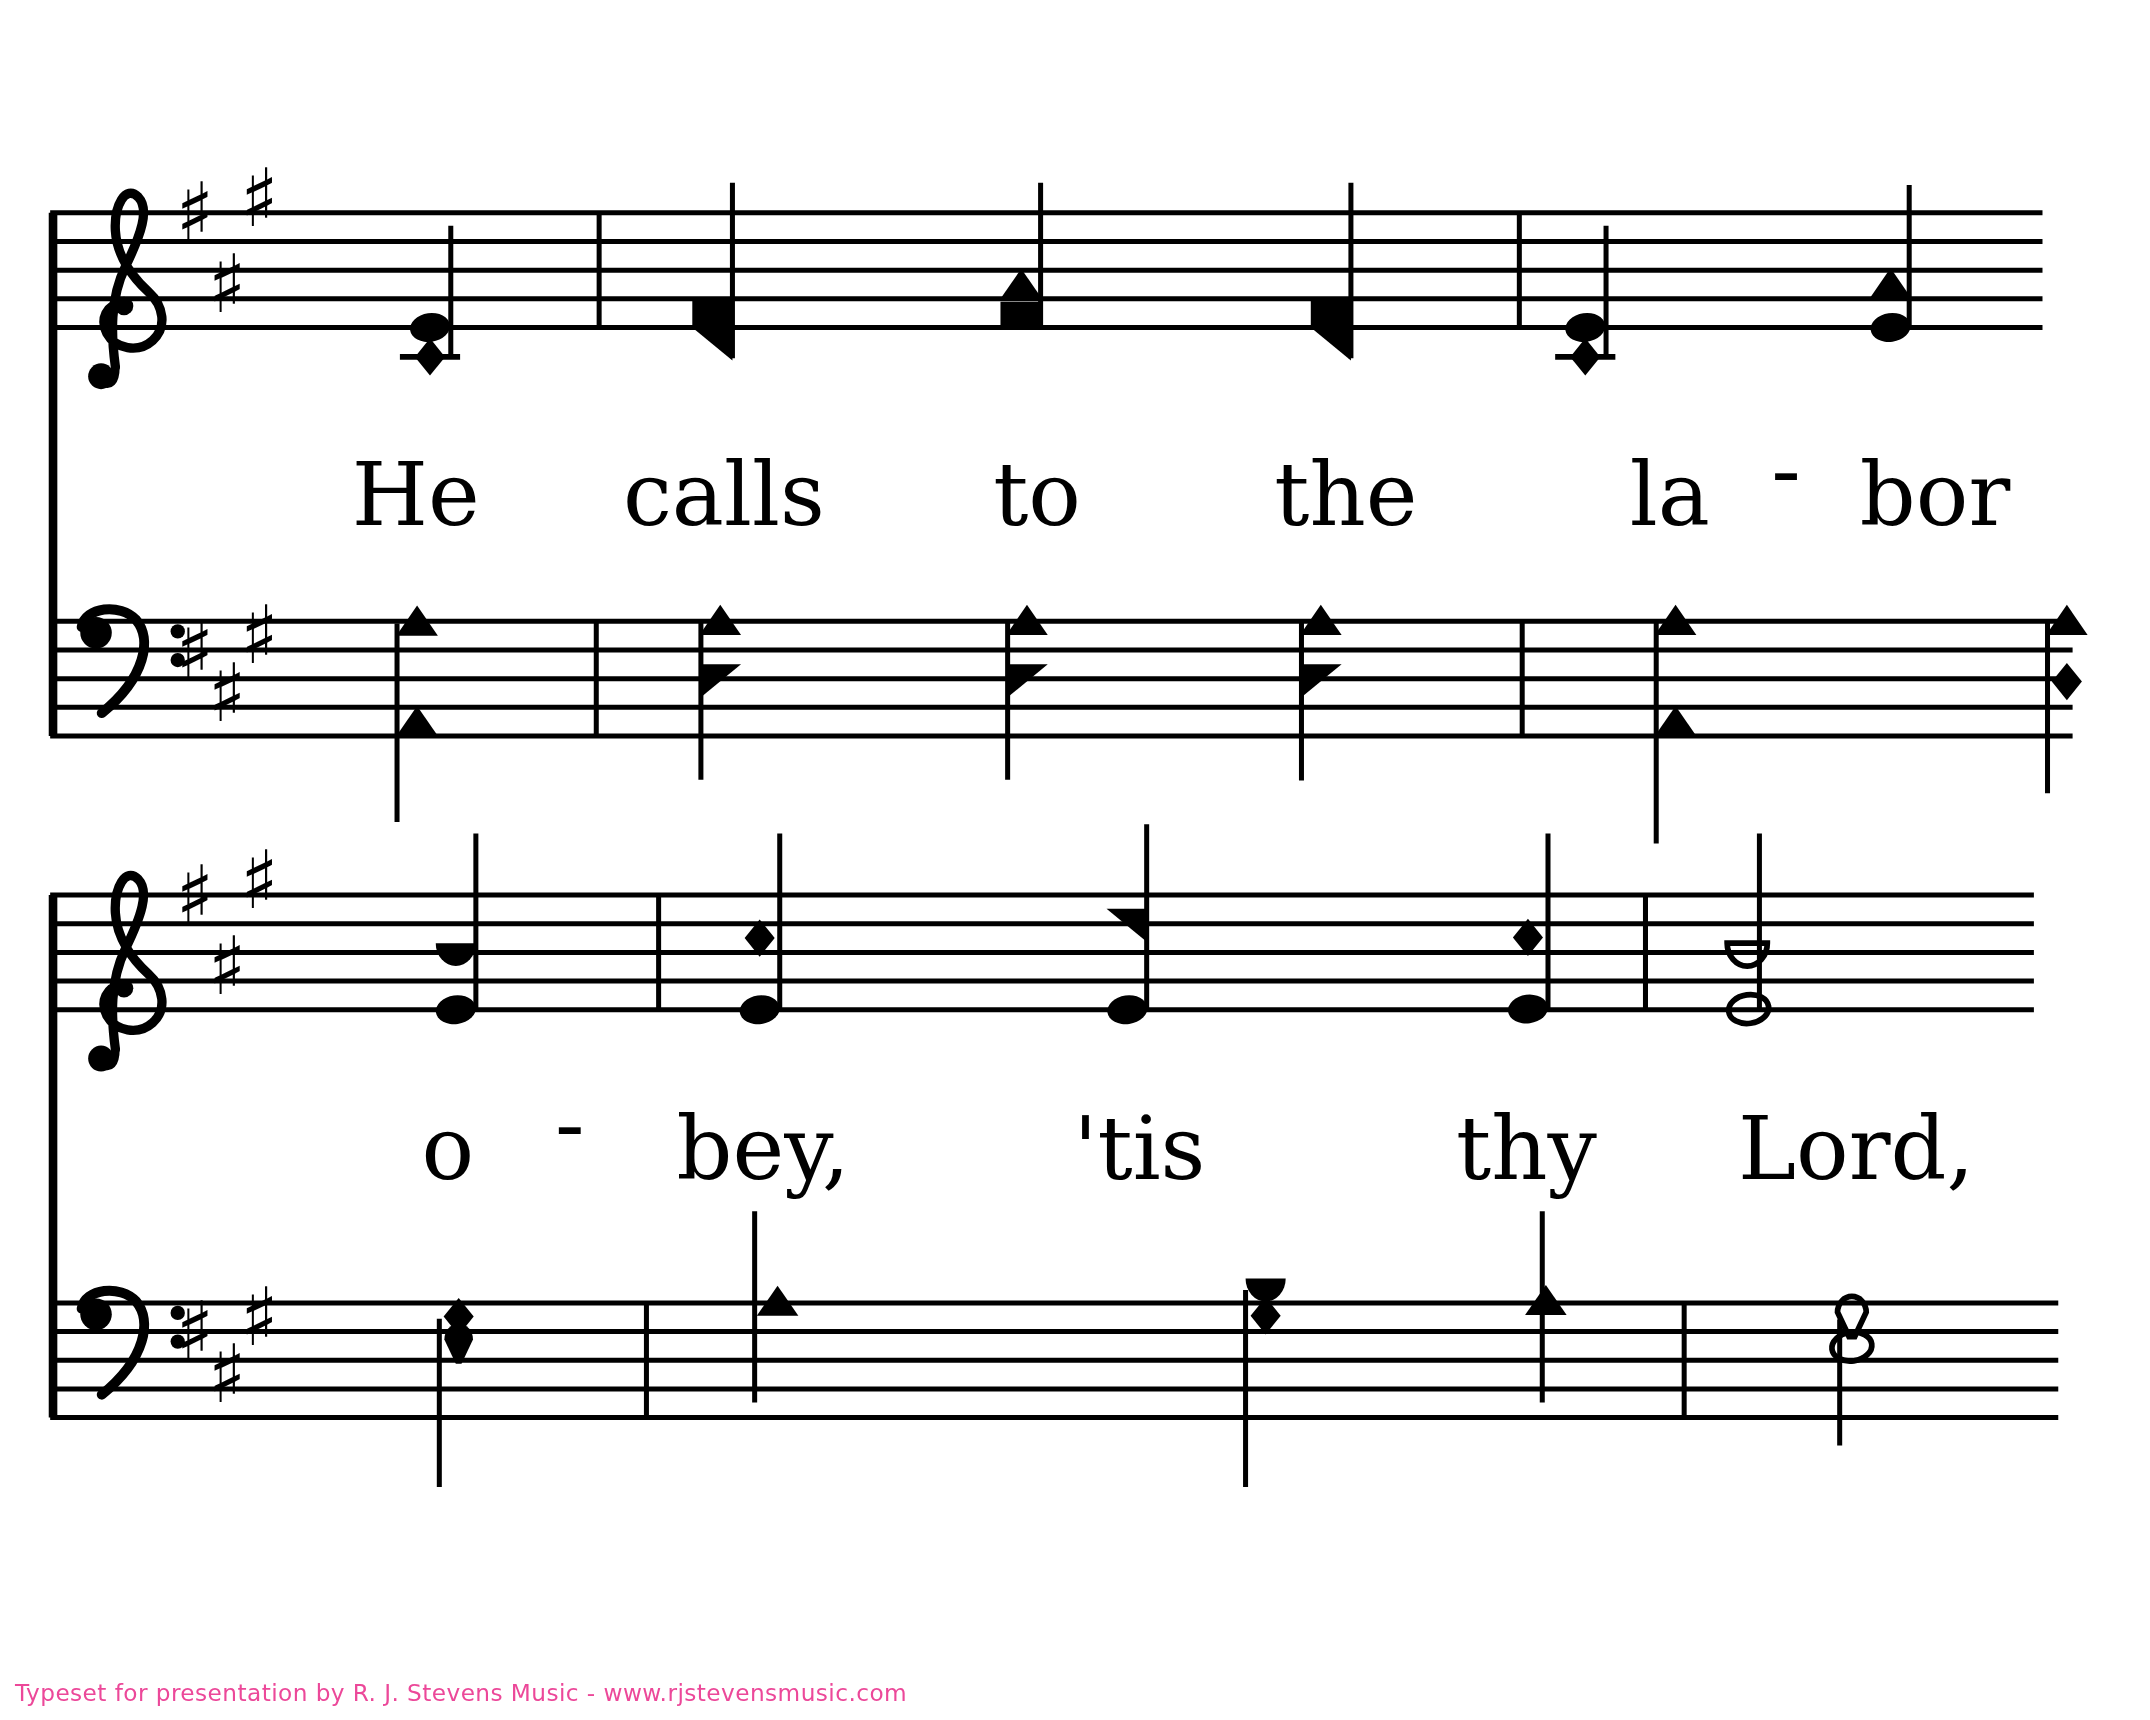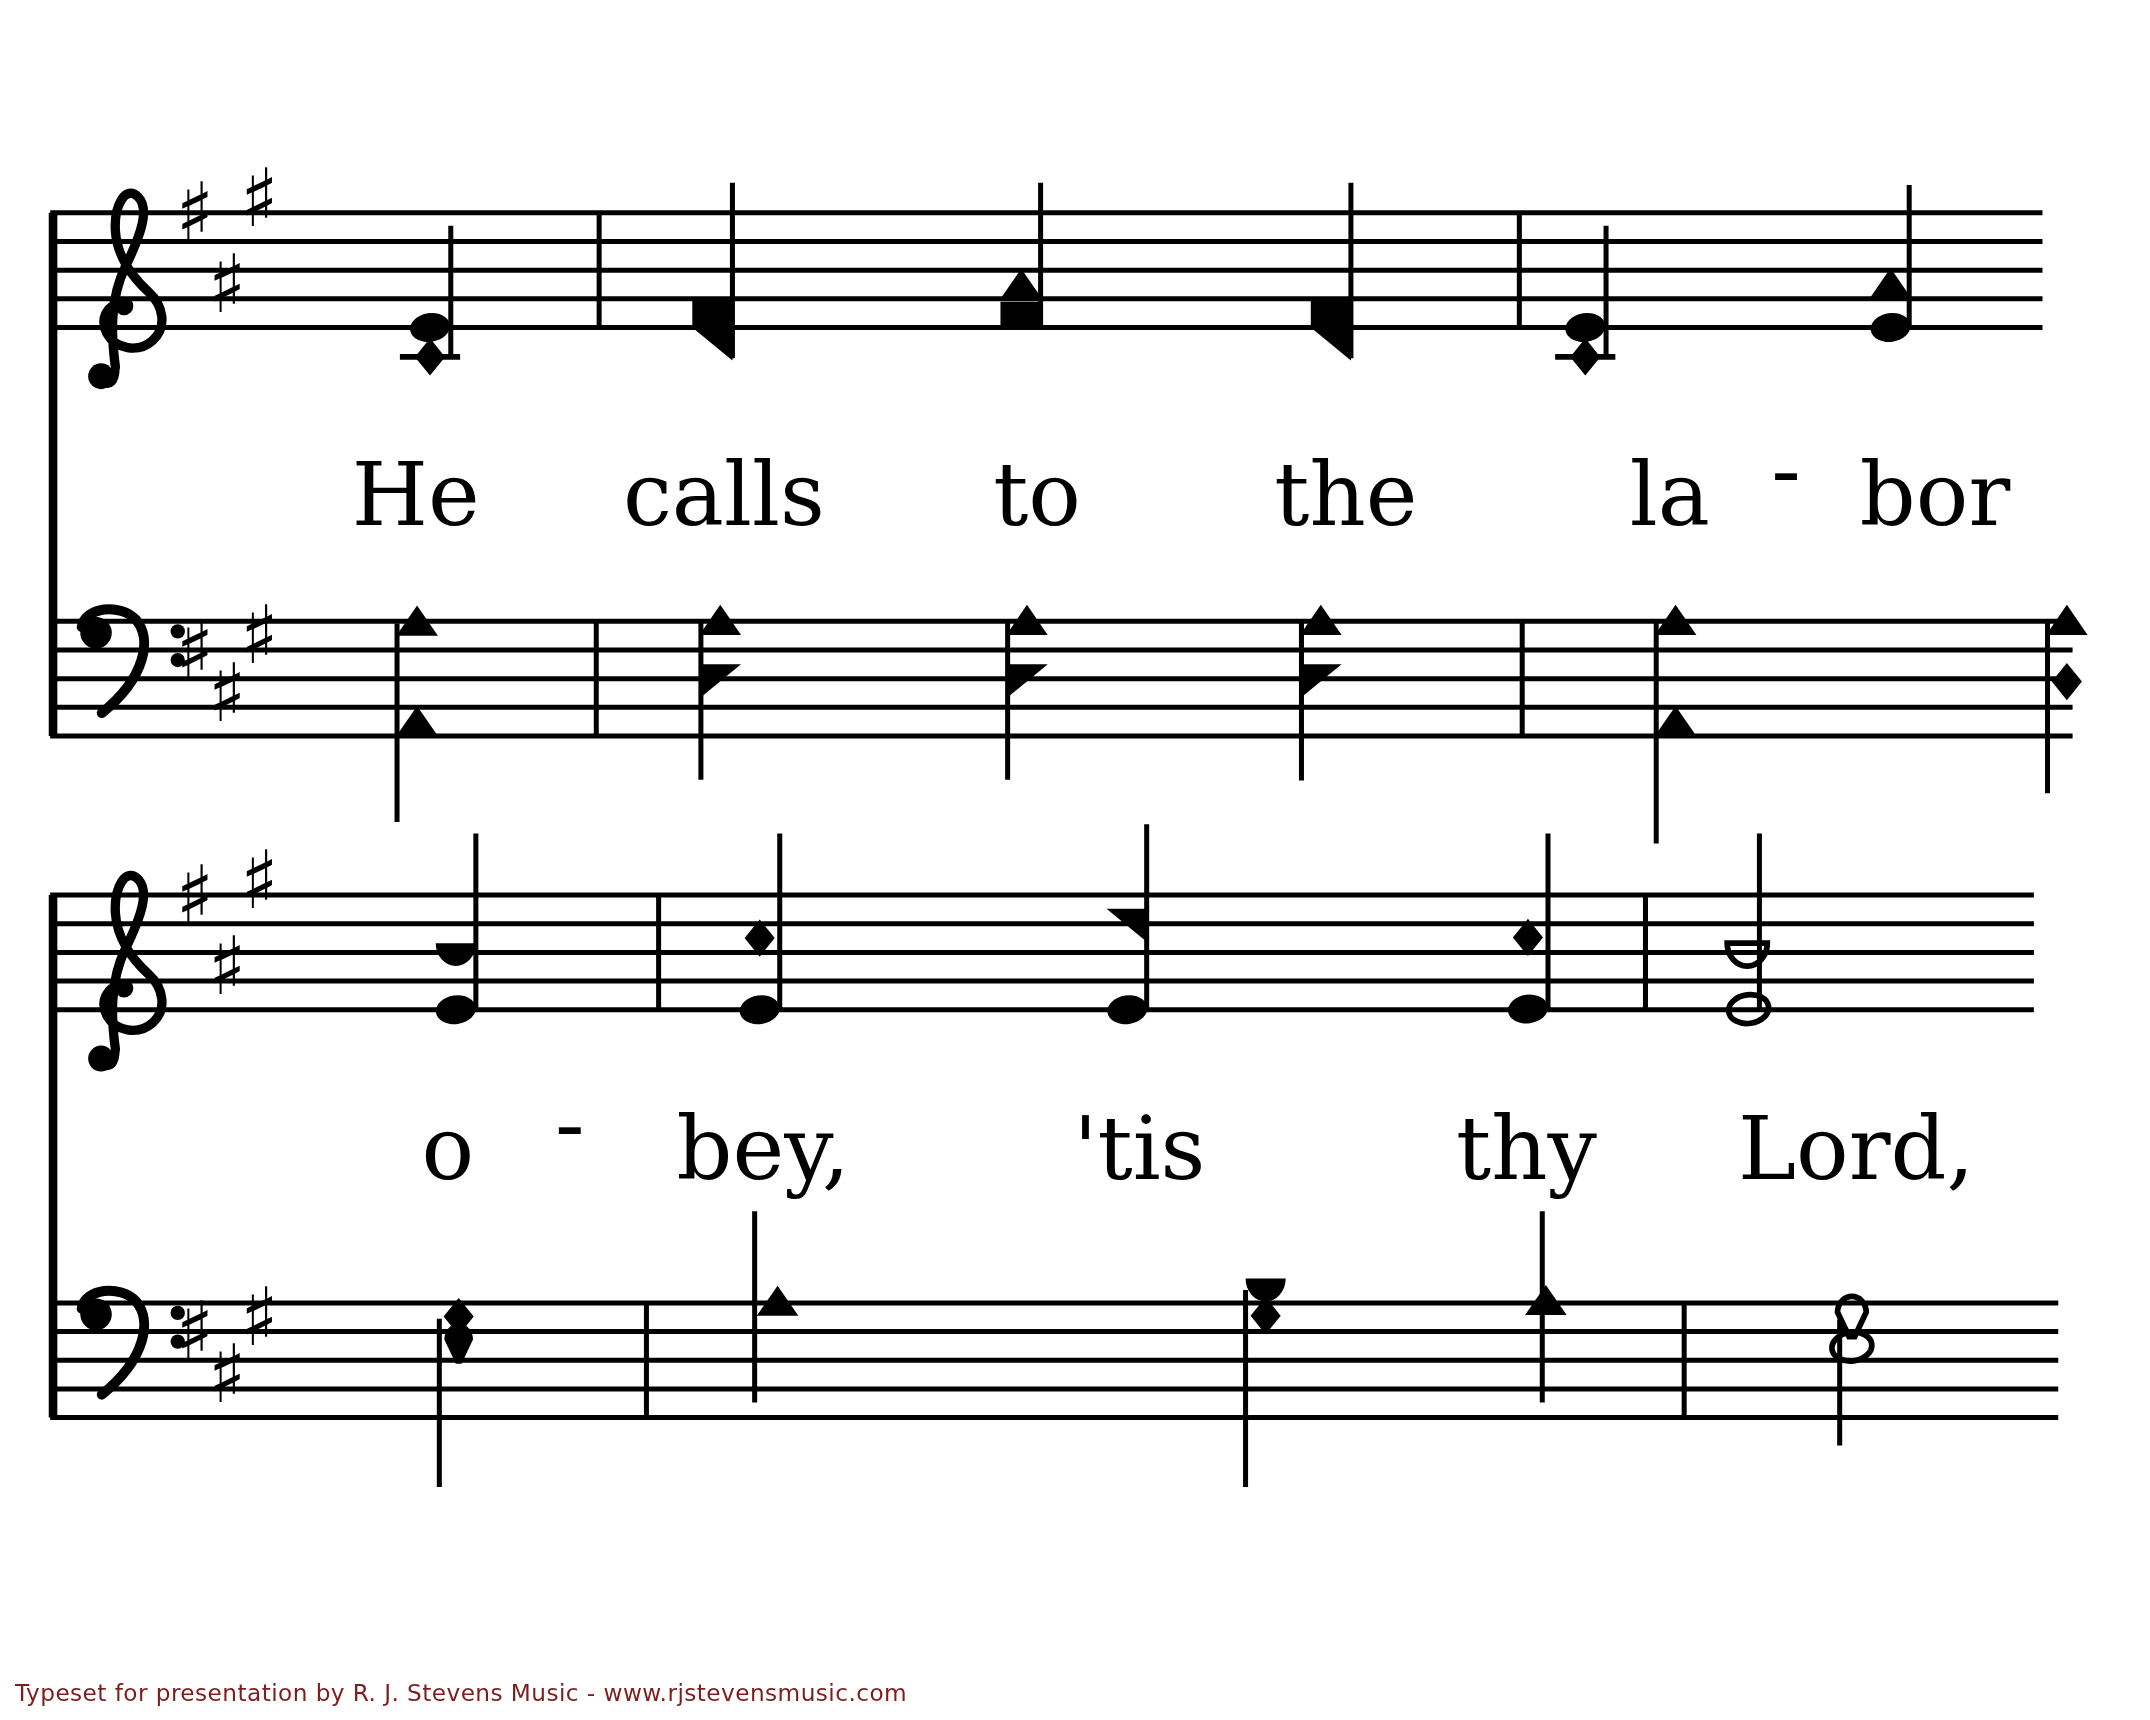--- a/index.html
+++ b/index.html
@@ -1,21 +1,21 @@
 <!DOCTYPE html>
 <html style="font-size:11.5px"><head>
 <meta charset="utf-8">
 <style>
   html,body{margin:0;padding:0;background:#ffffff;}
   .page{position:relative;width:100vw;height:80vw;overflow:hidden;background:#fff;}
   .sheet{position:absolute;left:0;top:0;width:100%;height:100%;}
   .footer{
     position:absolute;left:0.70%;top:97.6%;
     font-family:"DejaVu Sans","Liberation Sans",sans-serif;
-    font-size:1.08vw;color:#7f1d1d;letter-spacing:0.02vw;white-space:nowrap;
+    font-size:1.08vw;color:#ec4899;letter-spacing:0.02vw;white-space:nowrap;
   }
 </style>
 </head>
 <body>
 
 <div class="page">
   <svg class="sheet" id="sheet" viewBox="0 0 3000 2400" preserveAspectRatio="xMidYMid meet">
       <line x1="70" y1="297" x2="2850" y2="297" stroke="#000000" stroke-width="7"></line>
       <line x1="70" y1="337" x2="2850" y2="337" stroke="#000000" stroke-width="7"></line>
       <line x1="70" y1="377" x2="2850" y2="377" stroke="#000000" stroke-width="7"></line>

